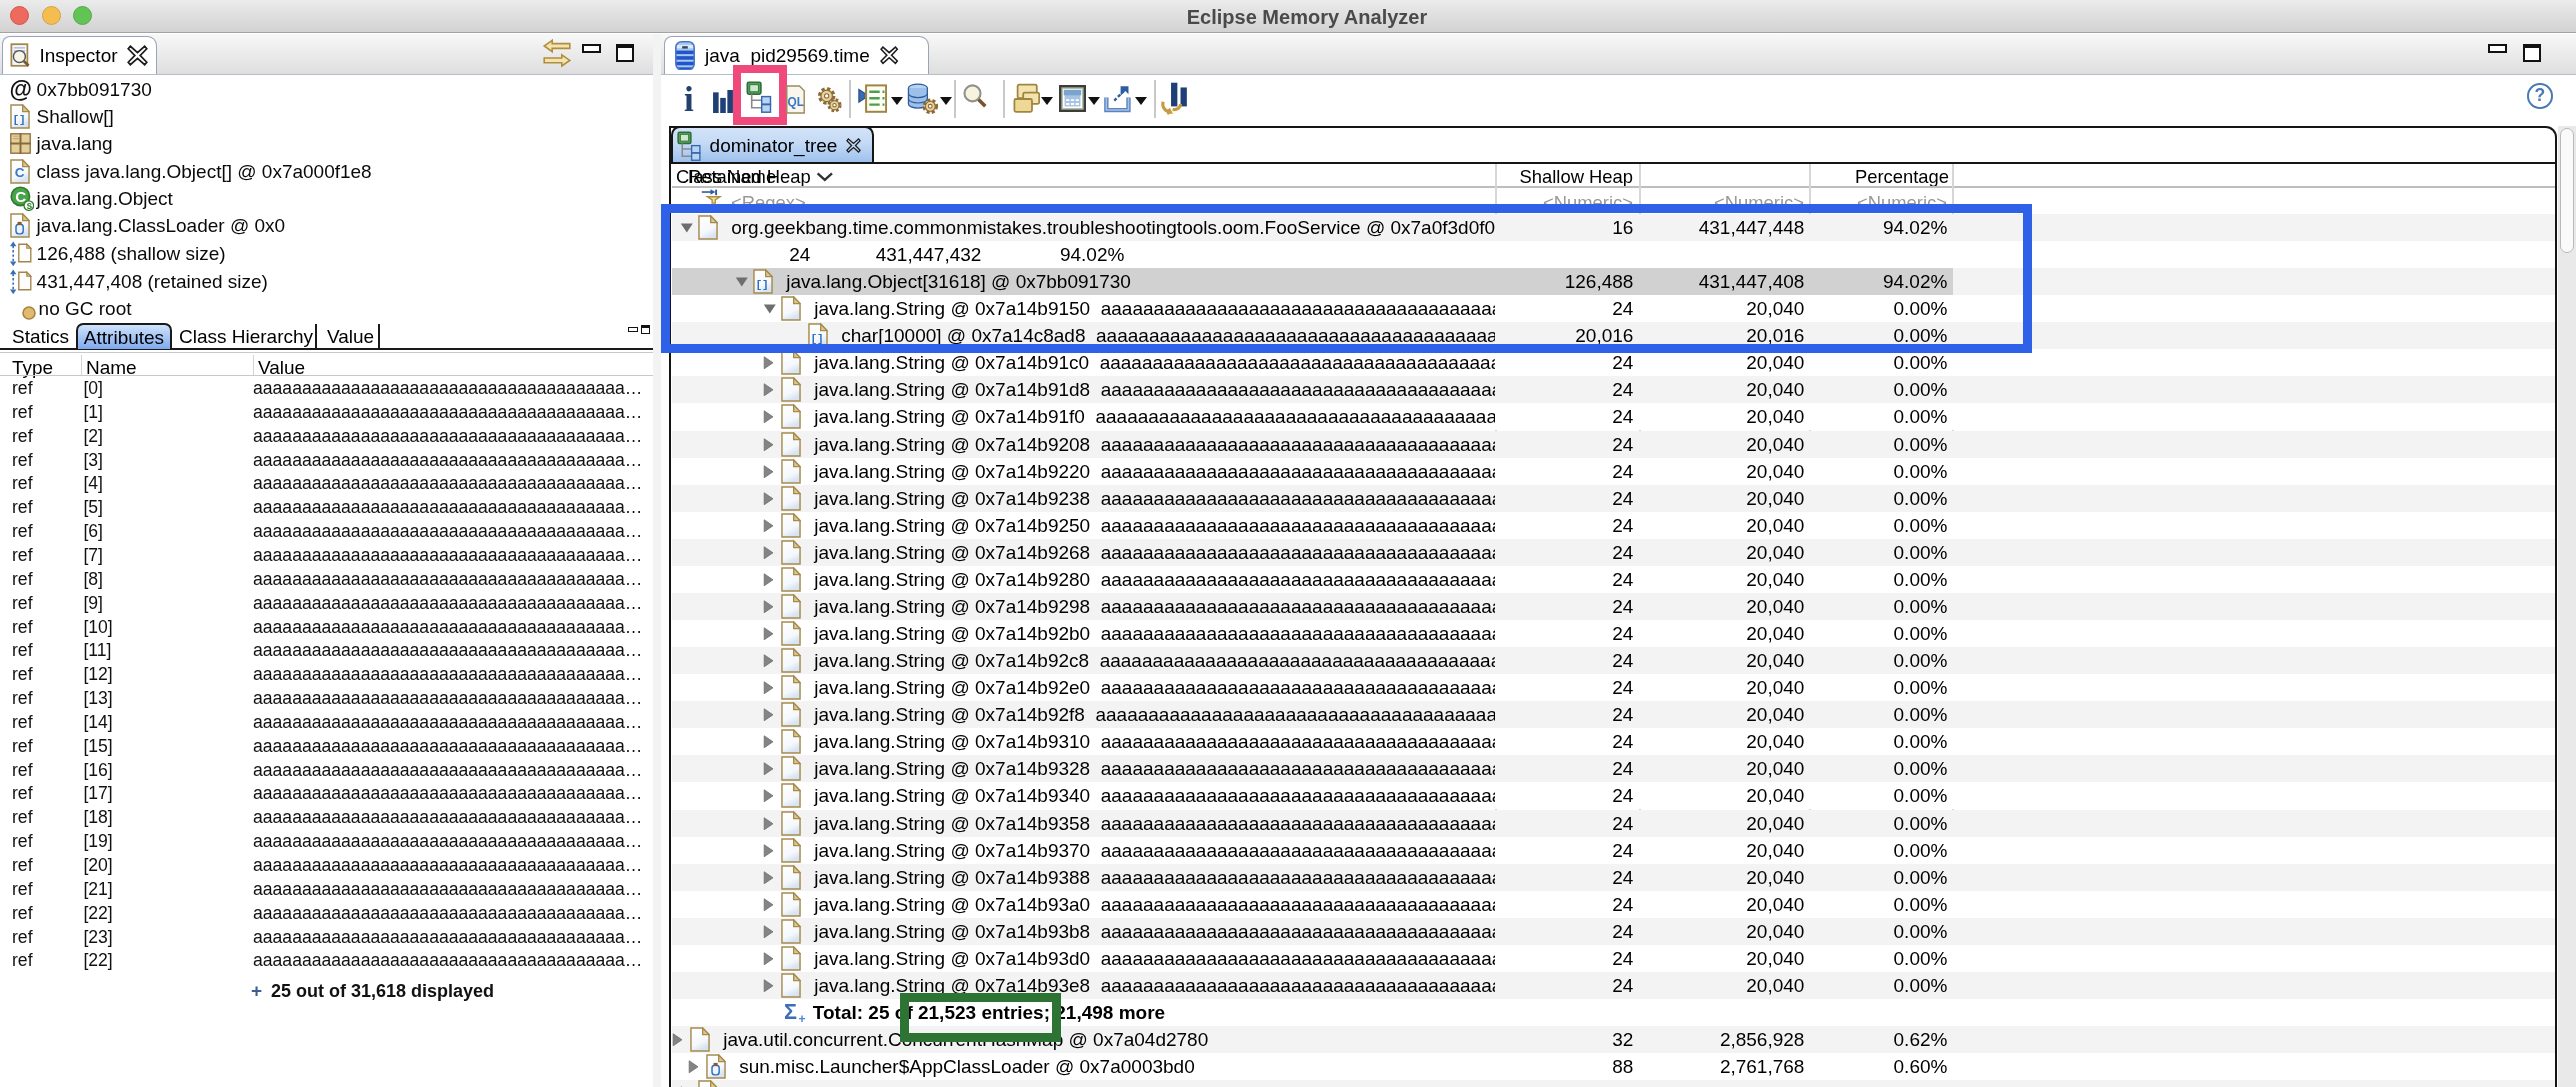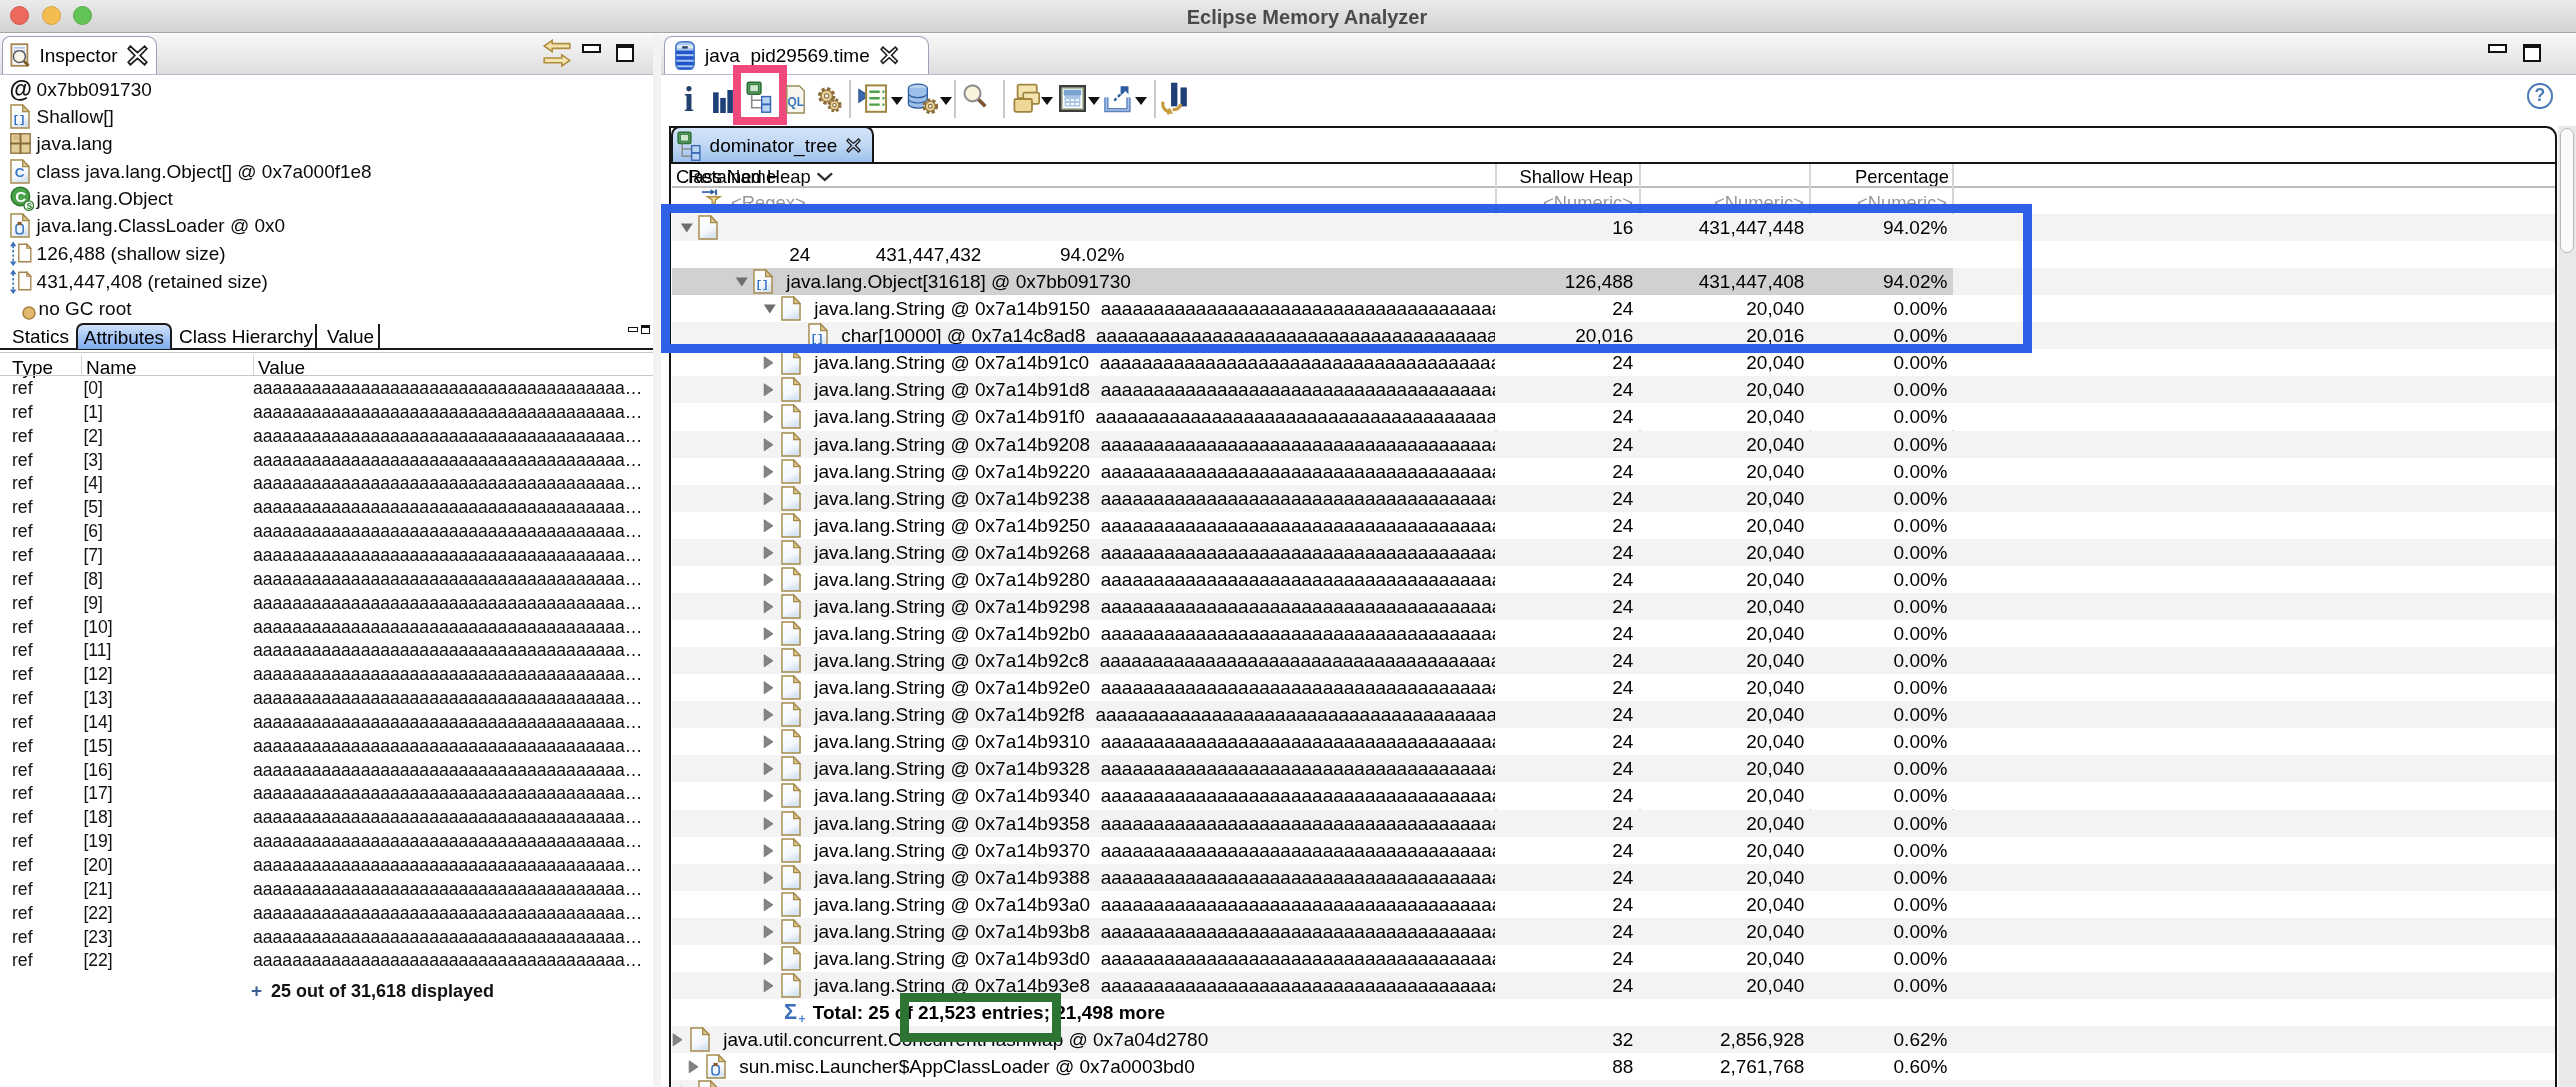--- a/index.html
+++ b/index.html
@@ -515,20 +515,21 @@
               <linearGradient id="rg0" x1="0" y1="0" x2="0.4" y2="1">
 <stop offset="0" stop-color="#ffffff"></stop>
                 <stop offset="0.72" stop-color="#f5f8fc"></stop>
                 <stop offset="1" stop-color="#d8e4f2"></stop>
               </linearGradient>
             </defs>
 <path d="M1.2 1.2 h14.6 l8 8.2 v20.4 h-22.6 z" fill="url(#rg0)" stroke="#a58b4c" stroke-width="1.8"></path>
 <path d="M15.8 1.2 l8 8.2 h-8 z" fill="#dcc690" stroke="#a58b4c" stroke-width="1.6"></path>
           </svg>
         </span>
+        <span>org.geekbang.time.commonmistakes.troubleshootingtools.oom.FooService @ 0x7a0f3d0f0</span>
       </span>
       <span class="cnum c1">16</span>
       <span class="cnum c2">431,447,448</span>
       <span class="cnum c3">94.02%</span>
     </div>
 <div class="frow" style="top:241px;height:27px;background:#ffffff;overflow:hidden">
       <span class="cnum c1">24</span>
       <span class="cnum c2">431,447,432</span>
       <span class="cnum c3">94.02%</span>
     </div>

